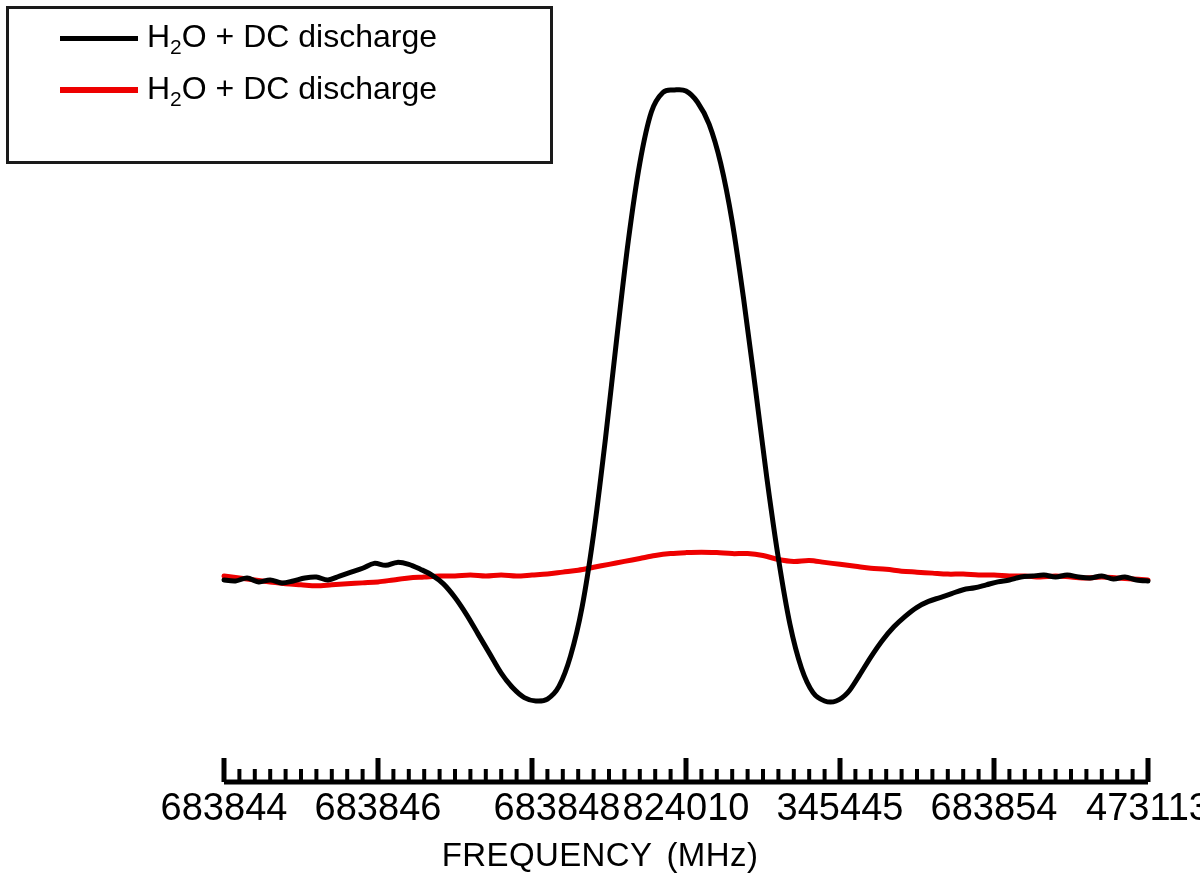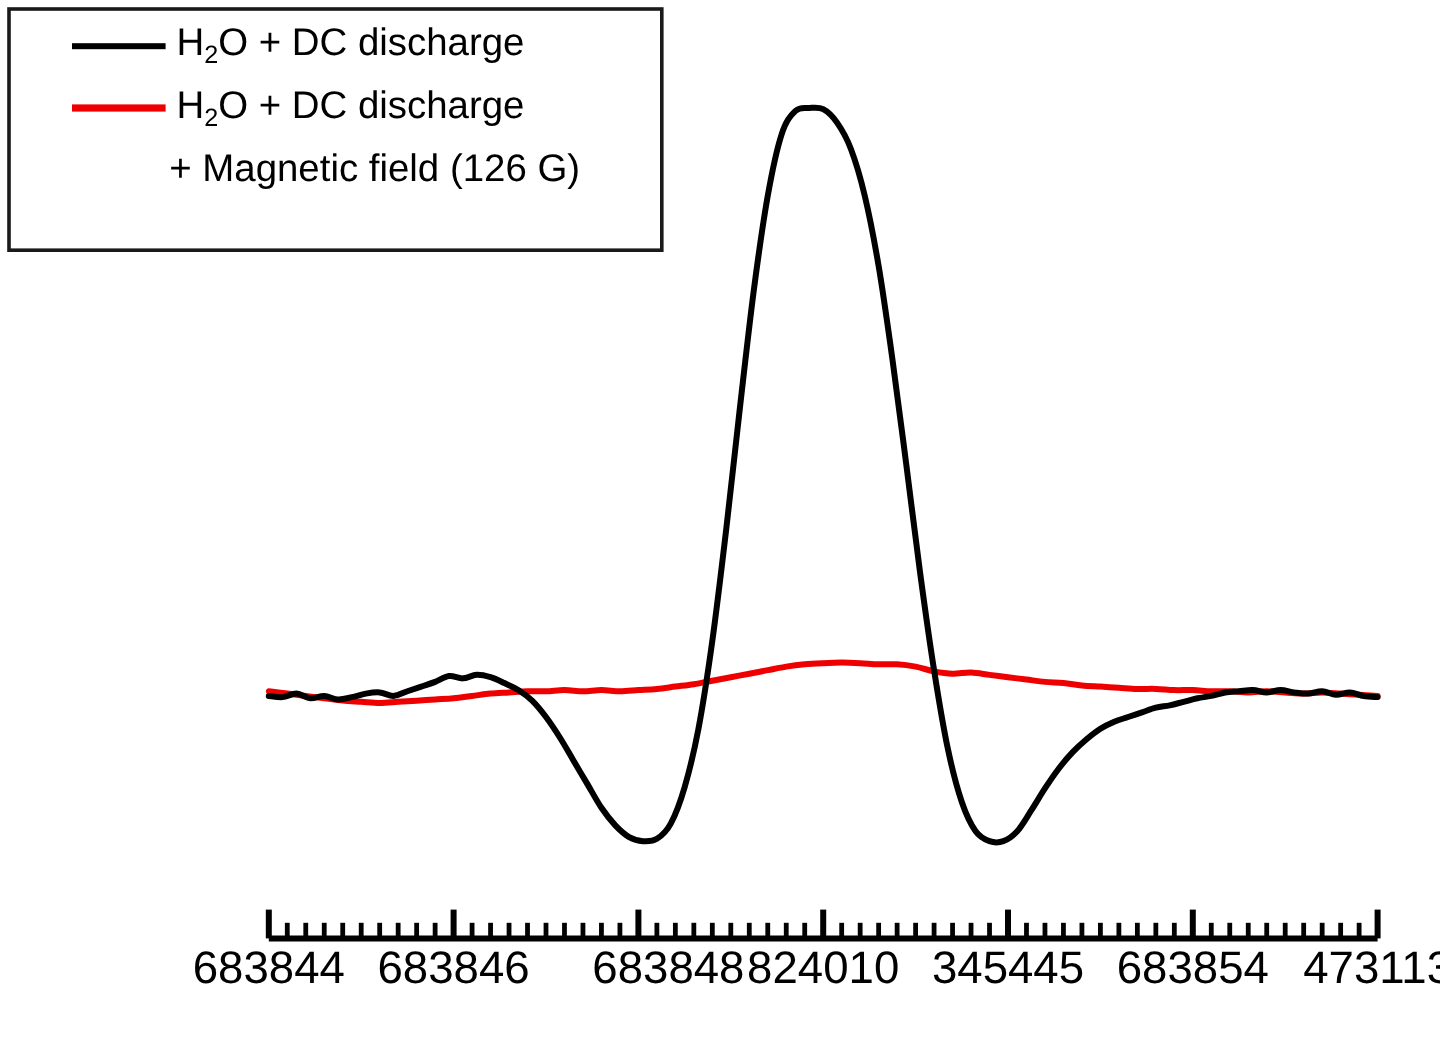--- a/index.html
+++ b/index.html
@@ -15,21 +15,21 @@
     overflow: hidden;
     font-family: "Liberation Sans", sans-serif;
   }
 
   
   #legend {
     position: absolute;
     left: 6px;
     top: 6px;
     width: 547px;
-    height: 204px;
+    height: 158px;
     border: 3px solid #1a1a1a;
     background: #ffffff;
     box-sizing: border-box;
   }
   .legend-row {
     position: absolute;
     display: flex;
     align-items: center;
     left: 0;
     width: 100%;
@@ -174,32 +174,32 @@
   <div id="tick-labels">
       <div class="tick-label" style="left: 224px;">683844</div>
       <div class="tick-label" style="left: 378px;">683846</div>
       <div class="tick-label" style="left: 532px; margin-left: 25px;">683848</div>
       <div class="tick-label" style="left: 686px;">824010</div>
       <div class="tick-label" style="left: 840px;">345445</div>
       <div class="tick-label" style="left: 994px;">683854</div>
       <div class="tick-label" style="left: 1148px;">473113</div>
     </div>
 
+  <div id="xaxis-title">
+    <span>FREQUENCY</span><span class="gap"></span><span>(MHz)</span>
+  </div>
 
   <div id="legend">
 
     <div class="legend-row" id="legend-row-0">
       <span class="legend-swatch black"></span>
       <span class="legend-label" id="legend-label-0">H<sub>2</sub>O + DC discharge</span>
     </div>
 
     <div class="legend-row" id="legend-row-1">
       <span class="legend-swatch red"></span>
       <span class="legend-label" id="legend-label-1">H<sub>2</sub>O + DC discharge</span>
     </div>
 
-    <div class="legend-row" id="legend-row-2">
-      <span class="legend-label indent">+ Magnetic field (126 G)</span>
-    </div>
 
   </div>
 
 </div>
 
 </body></html>

